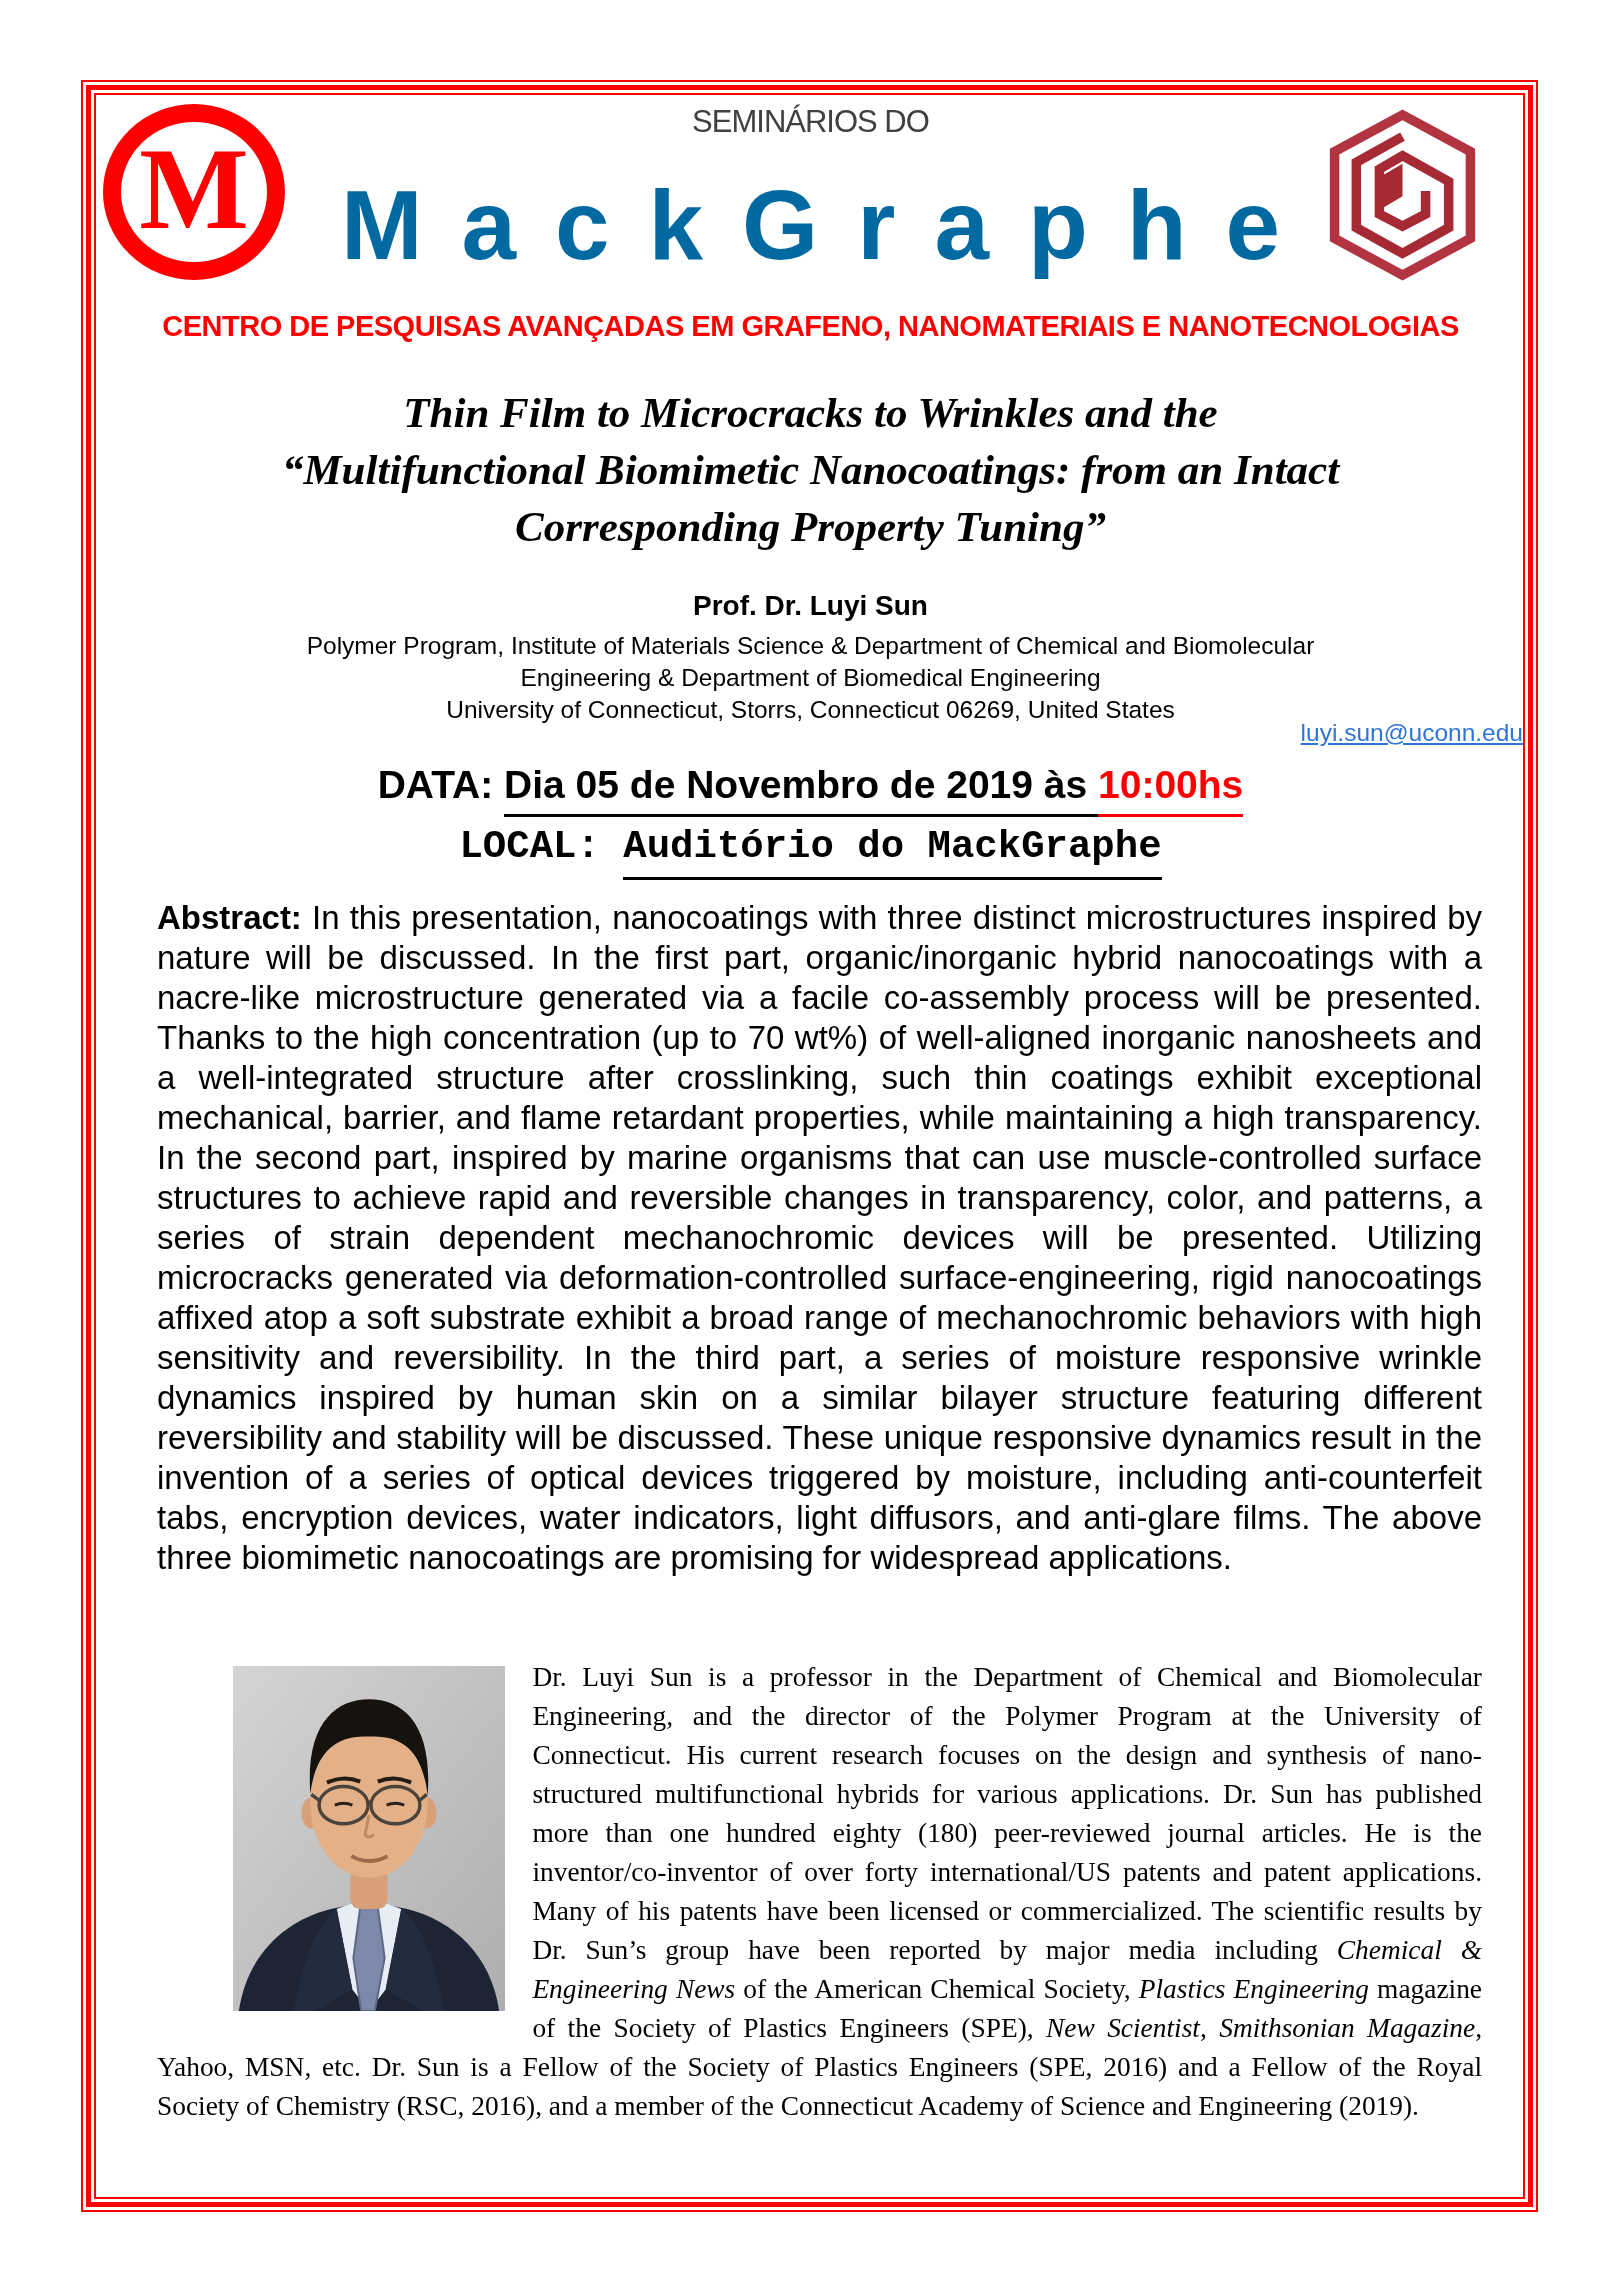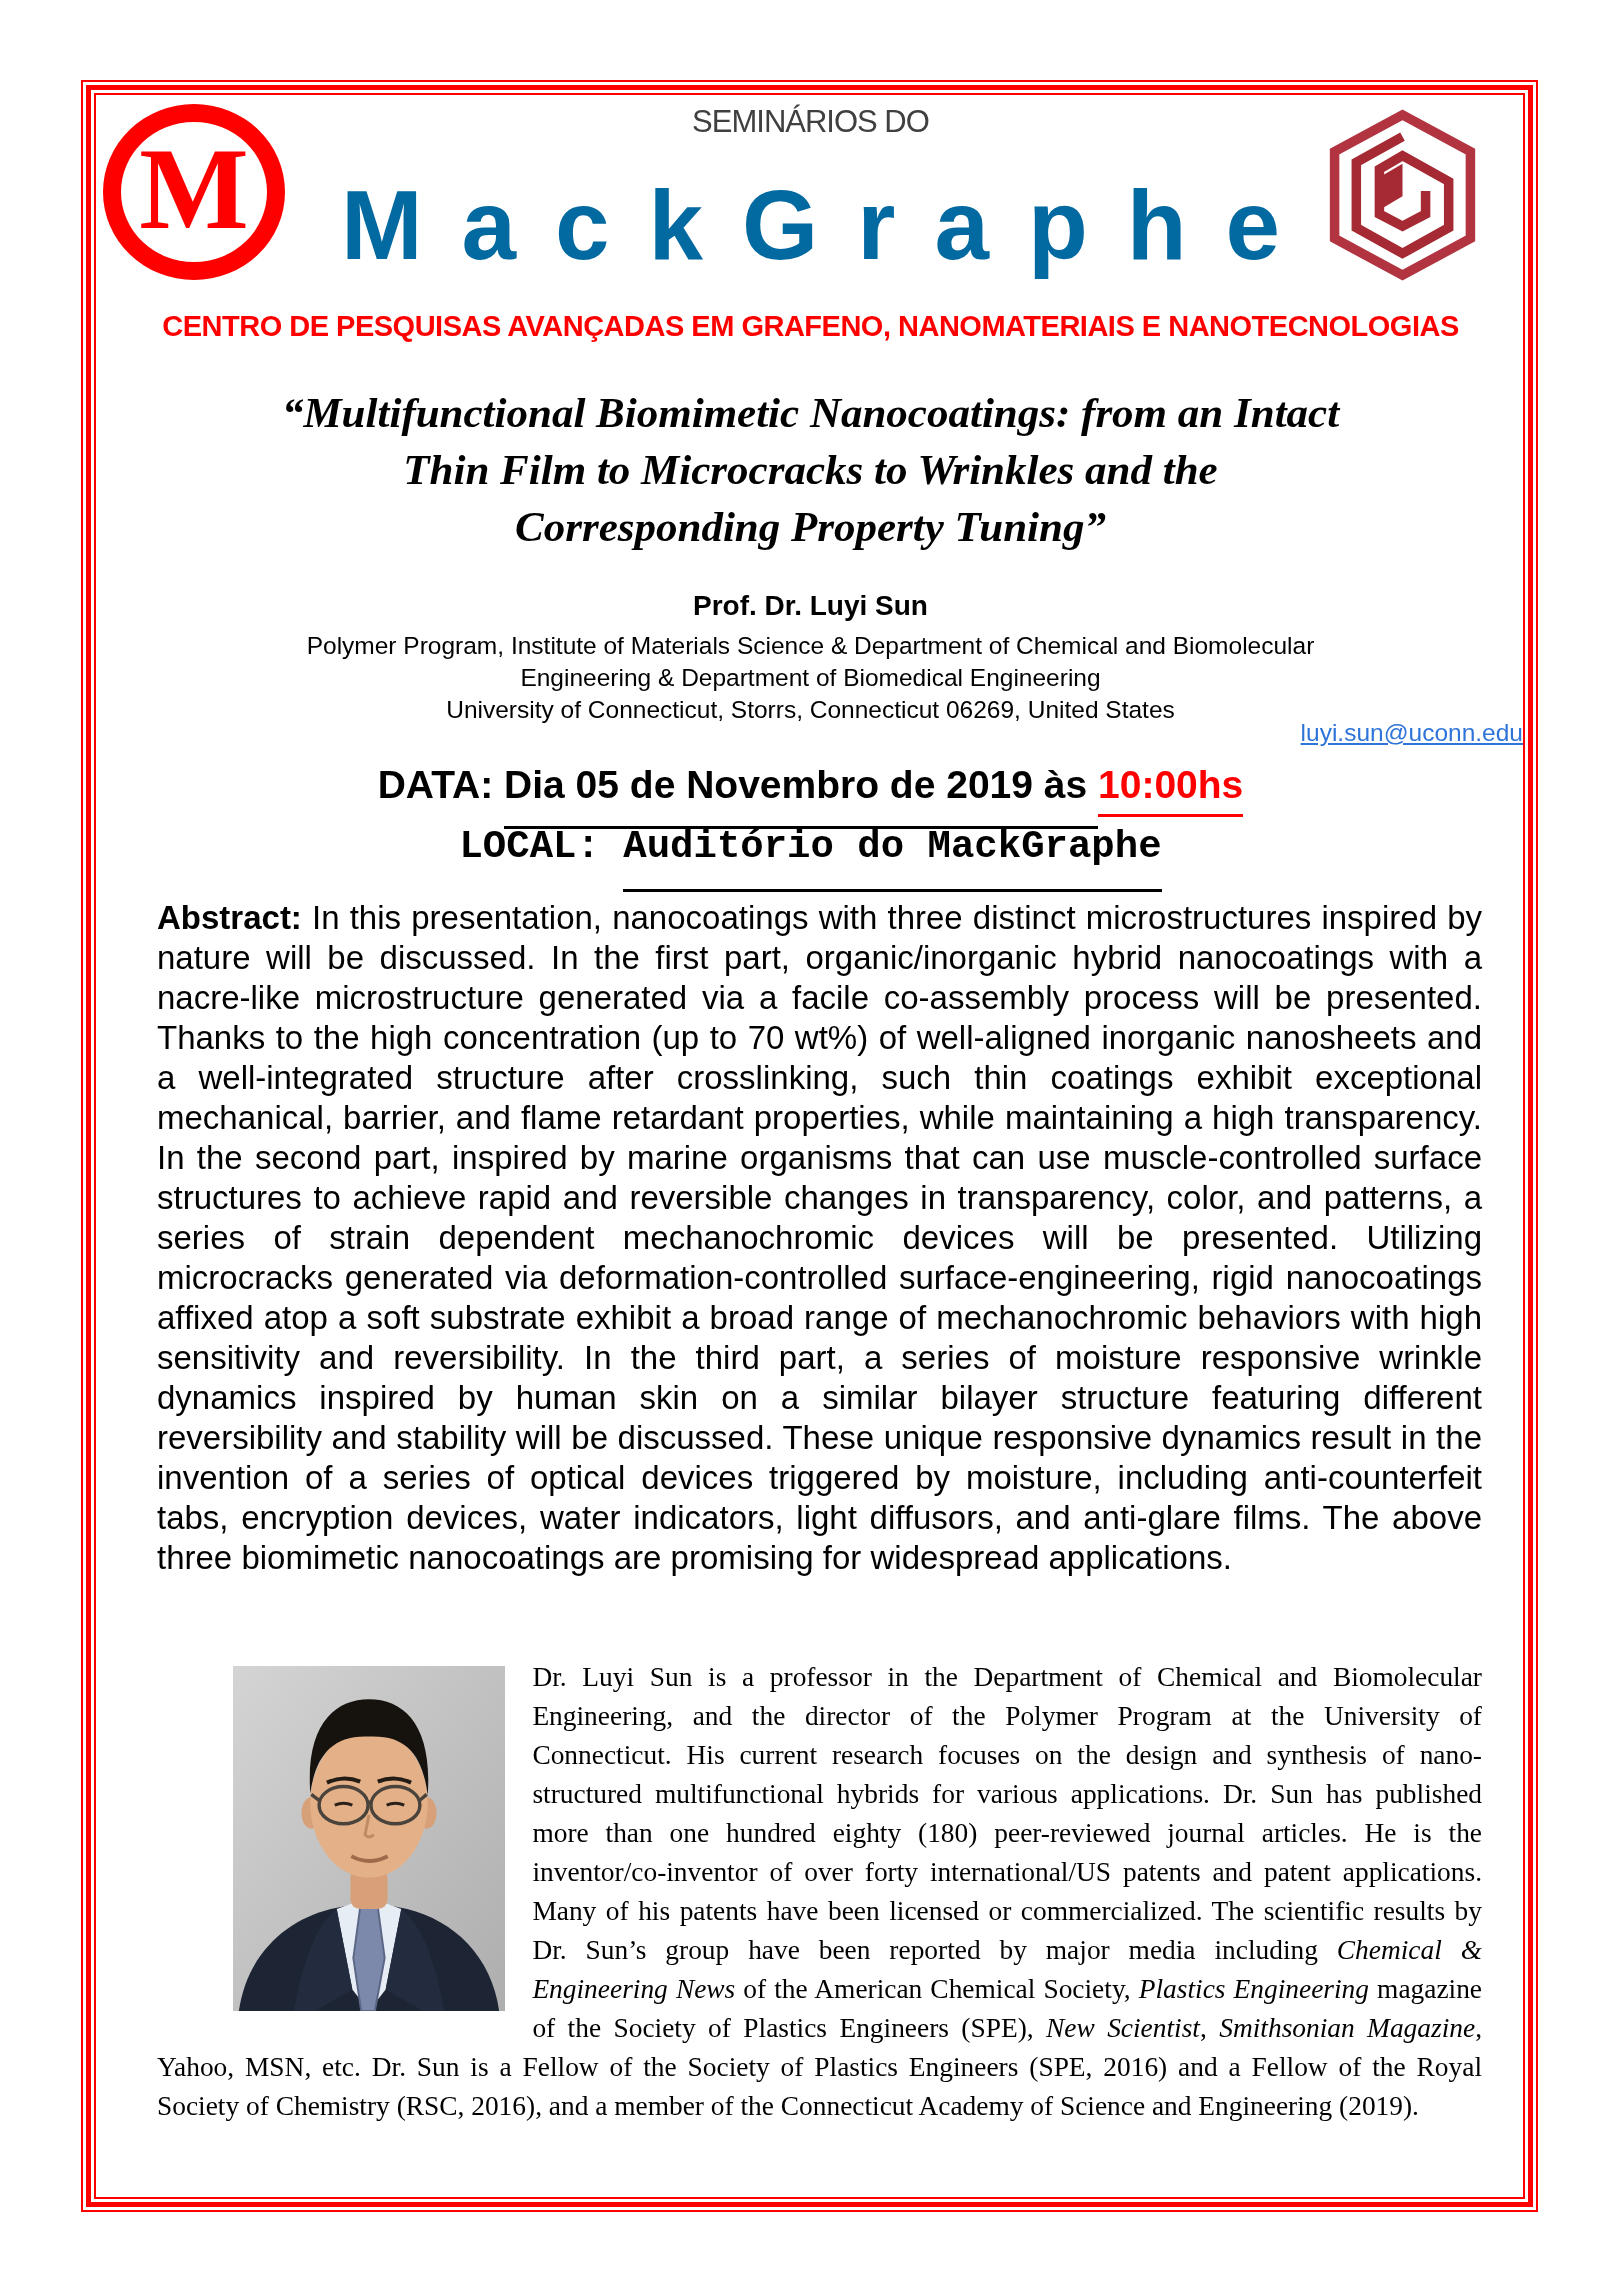--- a/index.html
+++ b/index.html
@@ -35,21 +35,21 @@
            font-weight:bold;font-size:28px;}
   .aff{position:absolute;left:98px;top:630px;width:1425px;text-align:center;
        font-size:24.5px;line-height:32px;}
   .email-row{position:absolute;left:98px;top:719px;width:1425px;text-align:right;font-size:24.5px;}
   .email{color:#2e74d9;text-decoration:underline;cursor:pointer;}
 
   .when{position:absolute;left:98px;top:763px;width:1425px;text-align:center;
         font-weight:bold;font-size:39px;}
   .where{position:absolute;left:98px;top:825px;width:1425px;text-align:center;
          font-weight:bold;font-size:39px;font-family:Liberation Mono, monospace;}
-  .u-black{border-bottom:3.9px solid #000;padding-bottom:20px;}
+  .u-black{border-bottom:3.9px solid #000;padding-bottom:8px;}
   .u-red{color:#ff0000;border-bottom:3.9px solid #ff0000;padding-bottom:8px;}
 
   
   .abstract{position:absolute;left:157px;top:898px;width:1325px;
             font-size:33px;line-height:40px;text-align:justify;}
   .abstract .b{font-weight:bold;}
 
   
   .bio{position:absolute;left:157px;top:1658px;width:1325px;
        font-family:"Liberation Serif",serif;font-size:27.4px;line-height:39px;
@@ -76,22 +76,22 @@
   <div class="brand">MackGraphe</div>
   <div class="subtitle">CENTRO DE PESQUISAS AVANÇADAS EM GRAFENO, NANOMATERIAIS E NANOTECNOLOGIAS</div>
 
   <svg class="hex" viewBox="0 0 120 130" fill="none">
     <path d="M60 6 L110 33 L110 97 L60 124 L10 97 L10 33 Z" stroke="#b13440" stroke-width="7" fill="none"></path>
     <path d="M60 22 L26 41 L26 89 L60 108 L94 89 L94 55 L60 36 L43 46 L43 79 L60 88 L77 79 L77 62" stroke="#a52a33" stroke-width="7" fill="none"></path>
     <path d="M43 52 L60 42 L60 66 L43 76 Z" fill="#a52a33"></path>
   </svg>
 
   <div class="title">
+    <div>Thin Film to Microcracks to Wrinkles and the</div>
     <div>“Multifunctional Biomimetic Nanocoatings: from an Intact</div>
-    <div>Thin Film to Microcracks to Wrinkles and the</div>
     <div>Corresponding Property Tuning”</div>
   </div>
 
   <div class="speaker">Prof. Dr. Luyi Sun</div>
   <div class="aff">
     <div>Polymer Program, Institute of Materials Science &amp; Department of Chemical and Biomolecular</div>
     <div>Engineering &amp; Department of Biomedical Engineering</div>
     <div>University of Connecticut, Storrs, Connecticut 06269, United States</div>
   </div>
   <div class="email-row">

